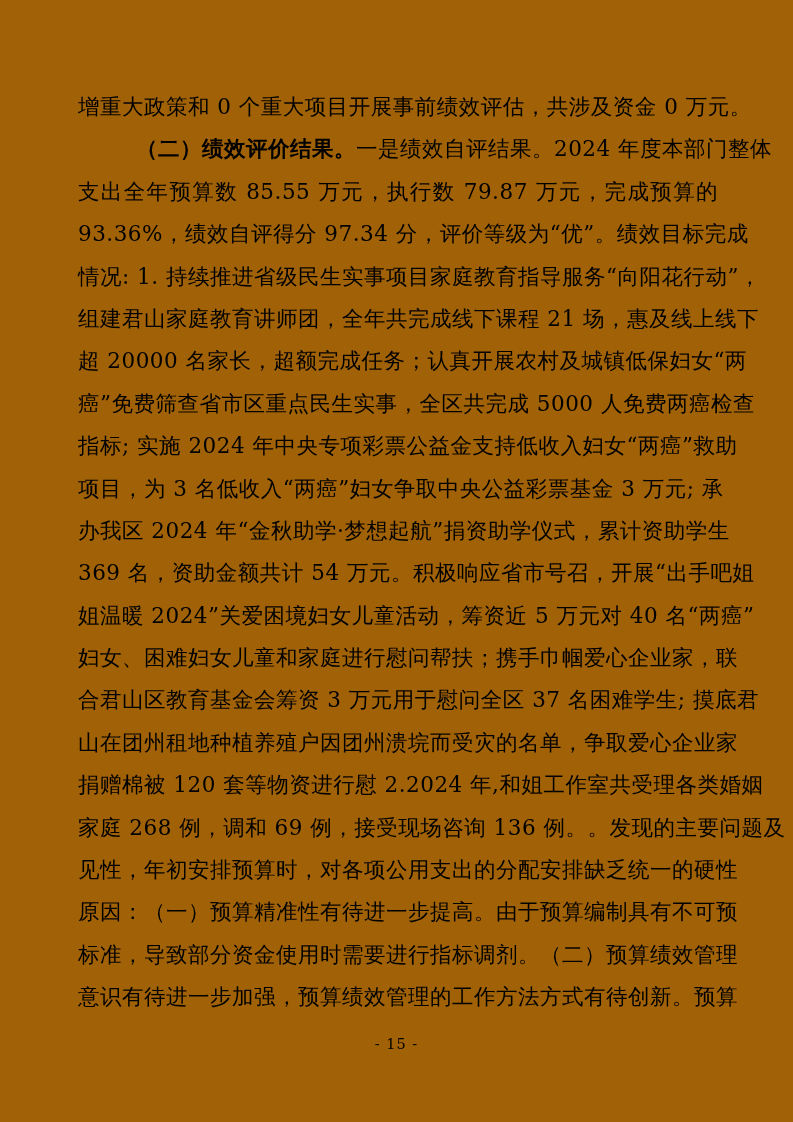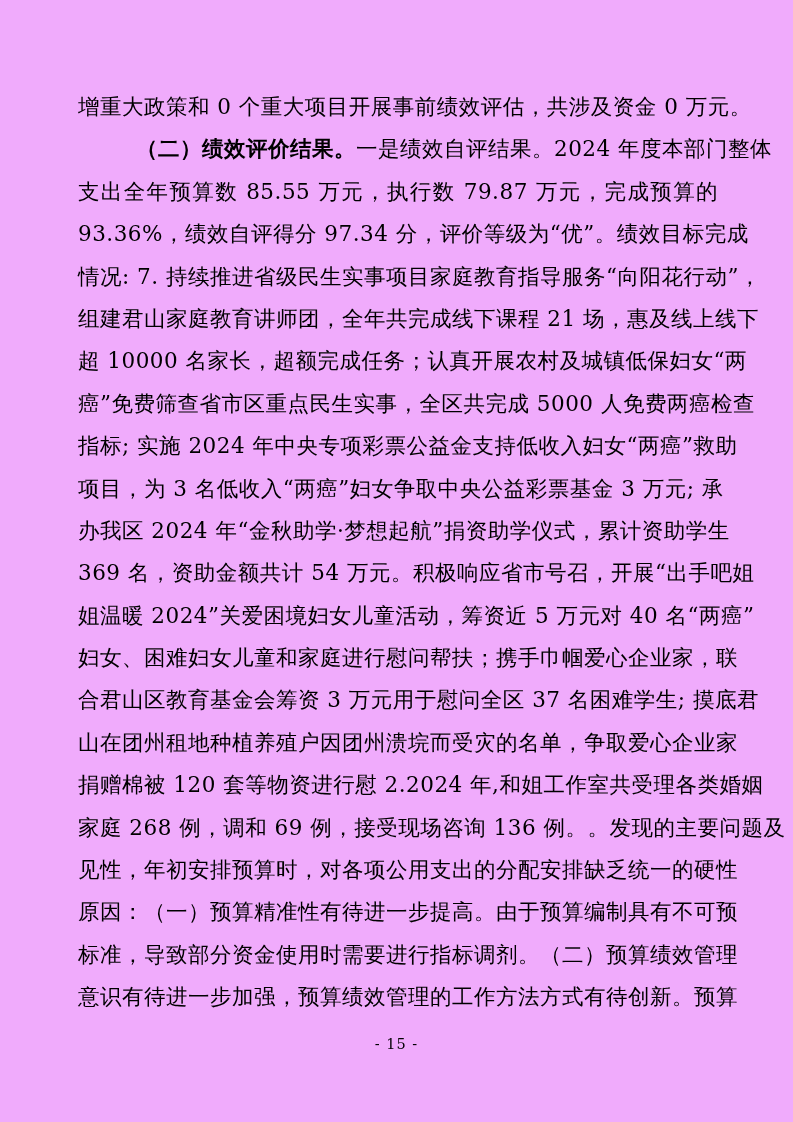--- a/index.html
+++ b/index.html
@@ -4,21 +4,21 @@
 <style>
   html, body {
     margin: 0;
     padding: 0;
     background: #ffffff;
   }
   .page {
     position: relative;
     width: 793px;
     height: 1122px;
-    background: #f0abfc;
+    background: #a16207;
     overflow: hidden;
     font-family: "DejaVu Serif", "Liberation Serif", serif;
     color: #000000;
   }
   .content {
     position: absolute;
     left: 78px;
     top: 86px;
     width: 640px;
   }
@@ -53,23 +53,23 @@
 </style>
 </head>
 <body>
 
 <div class="page">
   <div class="content">
     <div class="line">增重大政策和 0 个重大项目开展事前绩效评估，共涉及资金 0 万元。</div>
     <div class="line indent"><span class="bold">（二）绩效评价结果。</span><span>一是绩效自评结果。2024 年度本部门整体</span></div>
     <div class="line">支出全年预算数 85.55 万元，执行数 79.87 万元，完成预算的</div>
     <div class="line">93.36%，绩效自评得分 97.34 分，评价等级为“优”。绩效目标完成</div>
-    <div class="line">情况: 7. 持续推进省级民生实事项目家庭教育指导服务“向阳花行动”，</div>
+    <div class="line">情况: 1. 持续推进省级民生实事项目家庭教育指导服务“向阳花行动”，</div>
     <div class="line">组建君山家庭教育讲师团，全年共完成线下课程 21 场，惠及线上线下</div>
-    <div class="line">超 10000 名家长，超额完成任务；认真开展农村及城镇低保妇女“两</div>
+    <div class="line">超 20000 名家长，超额完成任务；认真开展农村及城镇低保妇女“两</div>
     <div class="line">癌”免费筛查省市区重点民生实事，全区共完成 5000 人免费两癌检查</div>
     <div class="line">指标; 实施 2024 年中央专项彩票公益金支持低收入妇女“两癌”救助</div>
     <div class="line">项目，为 3 名低收入“两癌”妇女争取中央公益彩票基金 3 万元; 承</div>
     <div class="line">办我区 2024 年“金秋助学·梦想起航”捐资助学仪式，累计资助学生</div>
     <div class="line">369 名，资助金额共计 54 万元。积极响应省市号召，开展“出手吧姐</div>
     <div class="line">姐温暖 2024”关爱困境妇女儿童活动，筹资近 5 万元对 40 名“两癌”</div>
     <div class="line">妇女、困难妇女儿童和家庭进行慰问帮扶；携手巾帼爱心企业家，联</div>
     <div class="line">合君山区教育基金会筹资 3 万元用于慰问全区 37 名困难学生; 摸底君</div>
     <div class="line">山在团州租地种植养殖户因团州溃垸而受灾的名单，争取爱心企业家</div>
     <div class="line">捐赠棉被 120 套等物资进行慰 2.2024 年,和姐工作室共受理各类婚姻</div>

